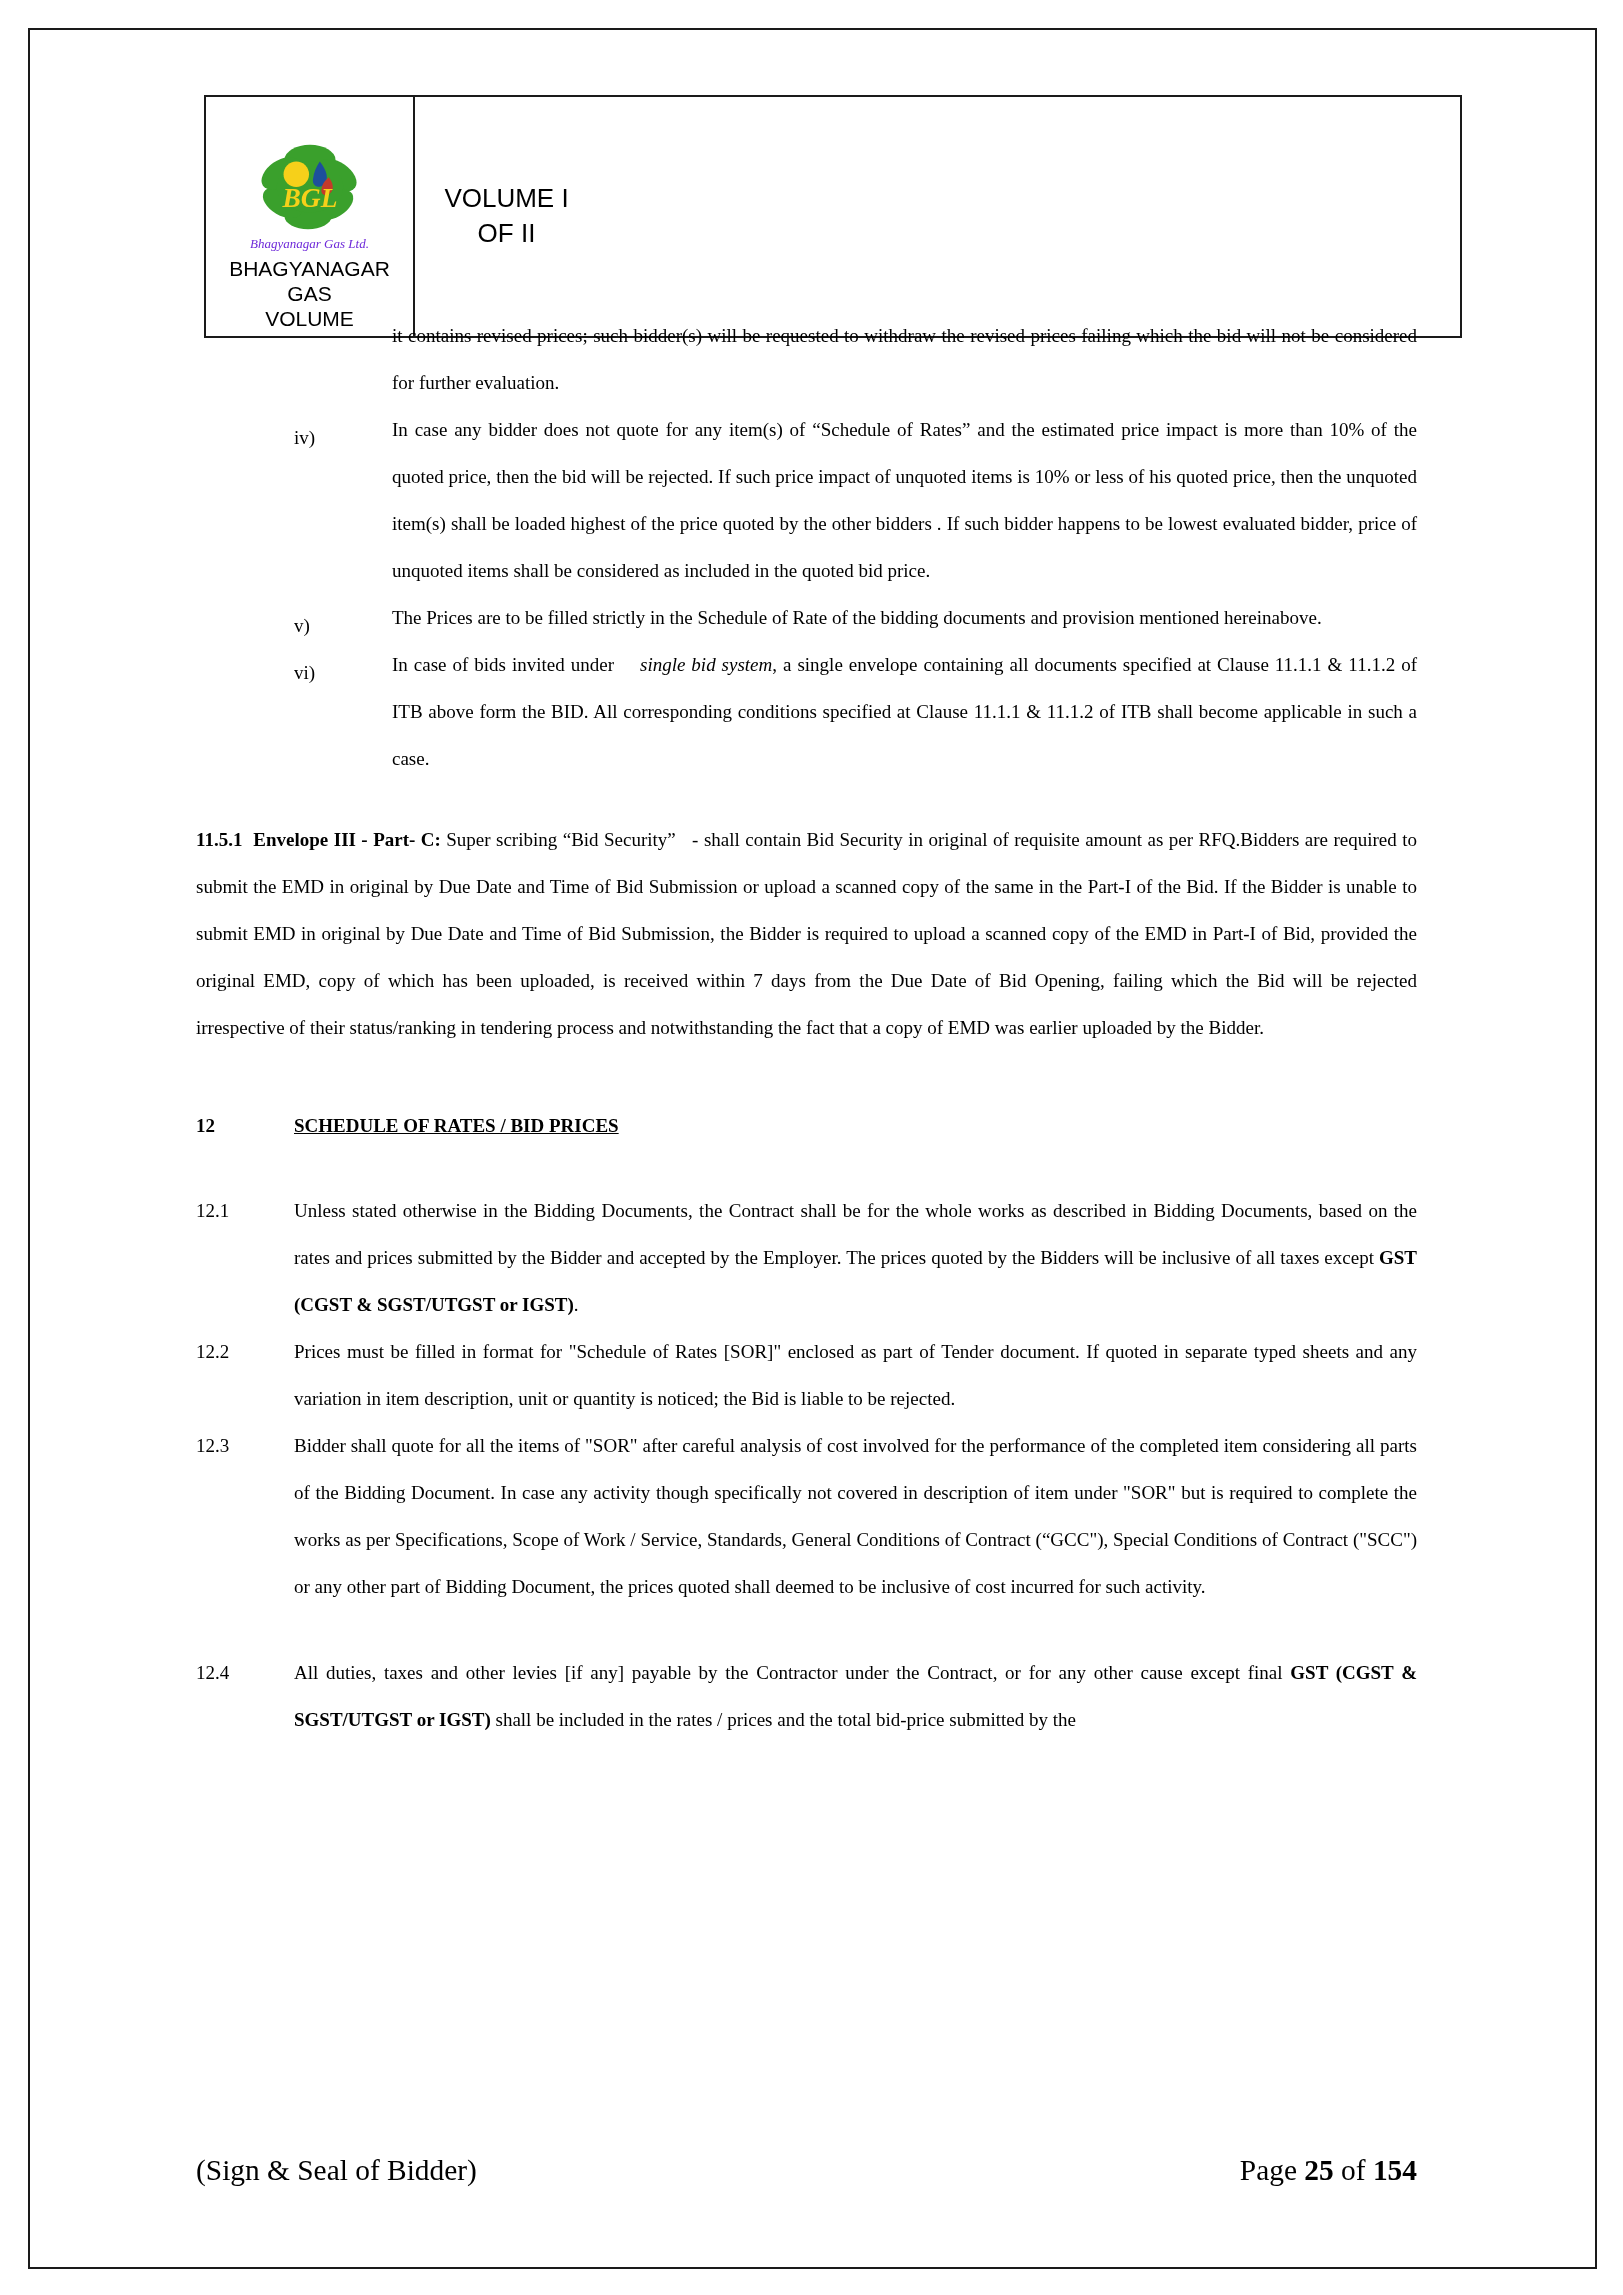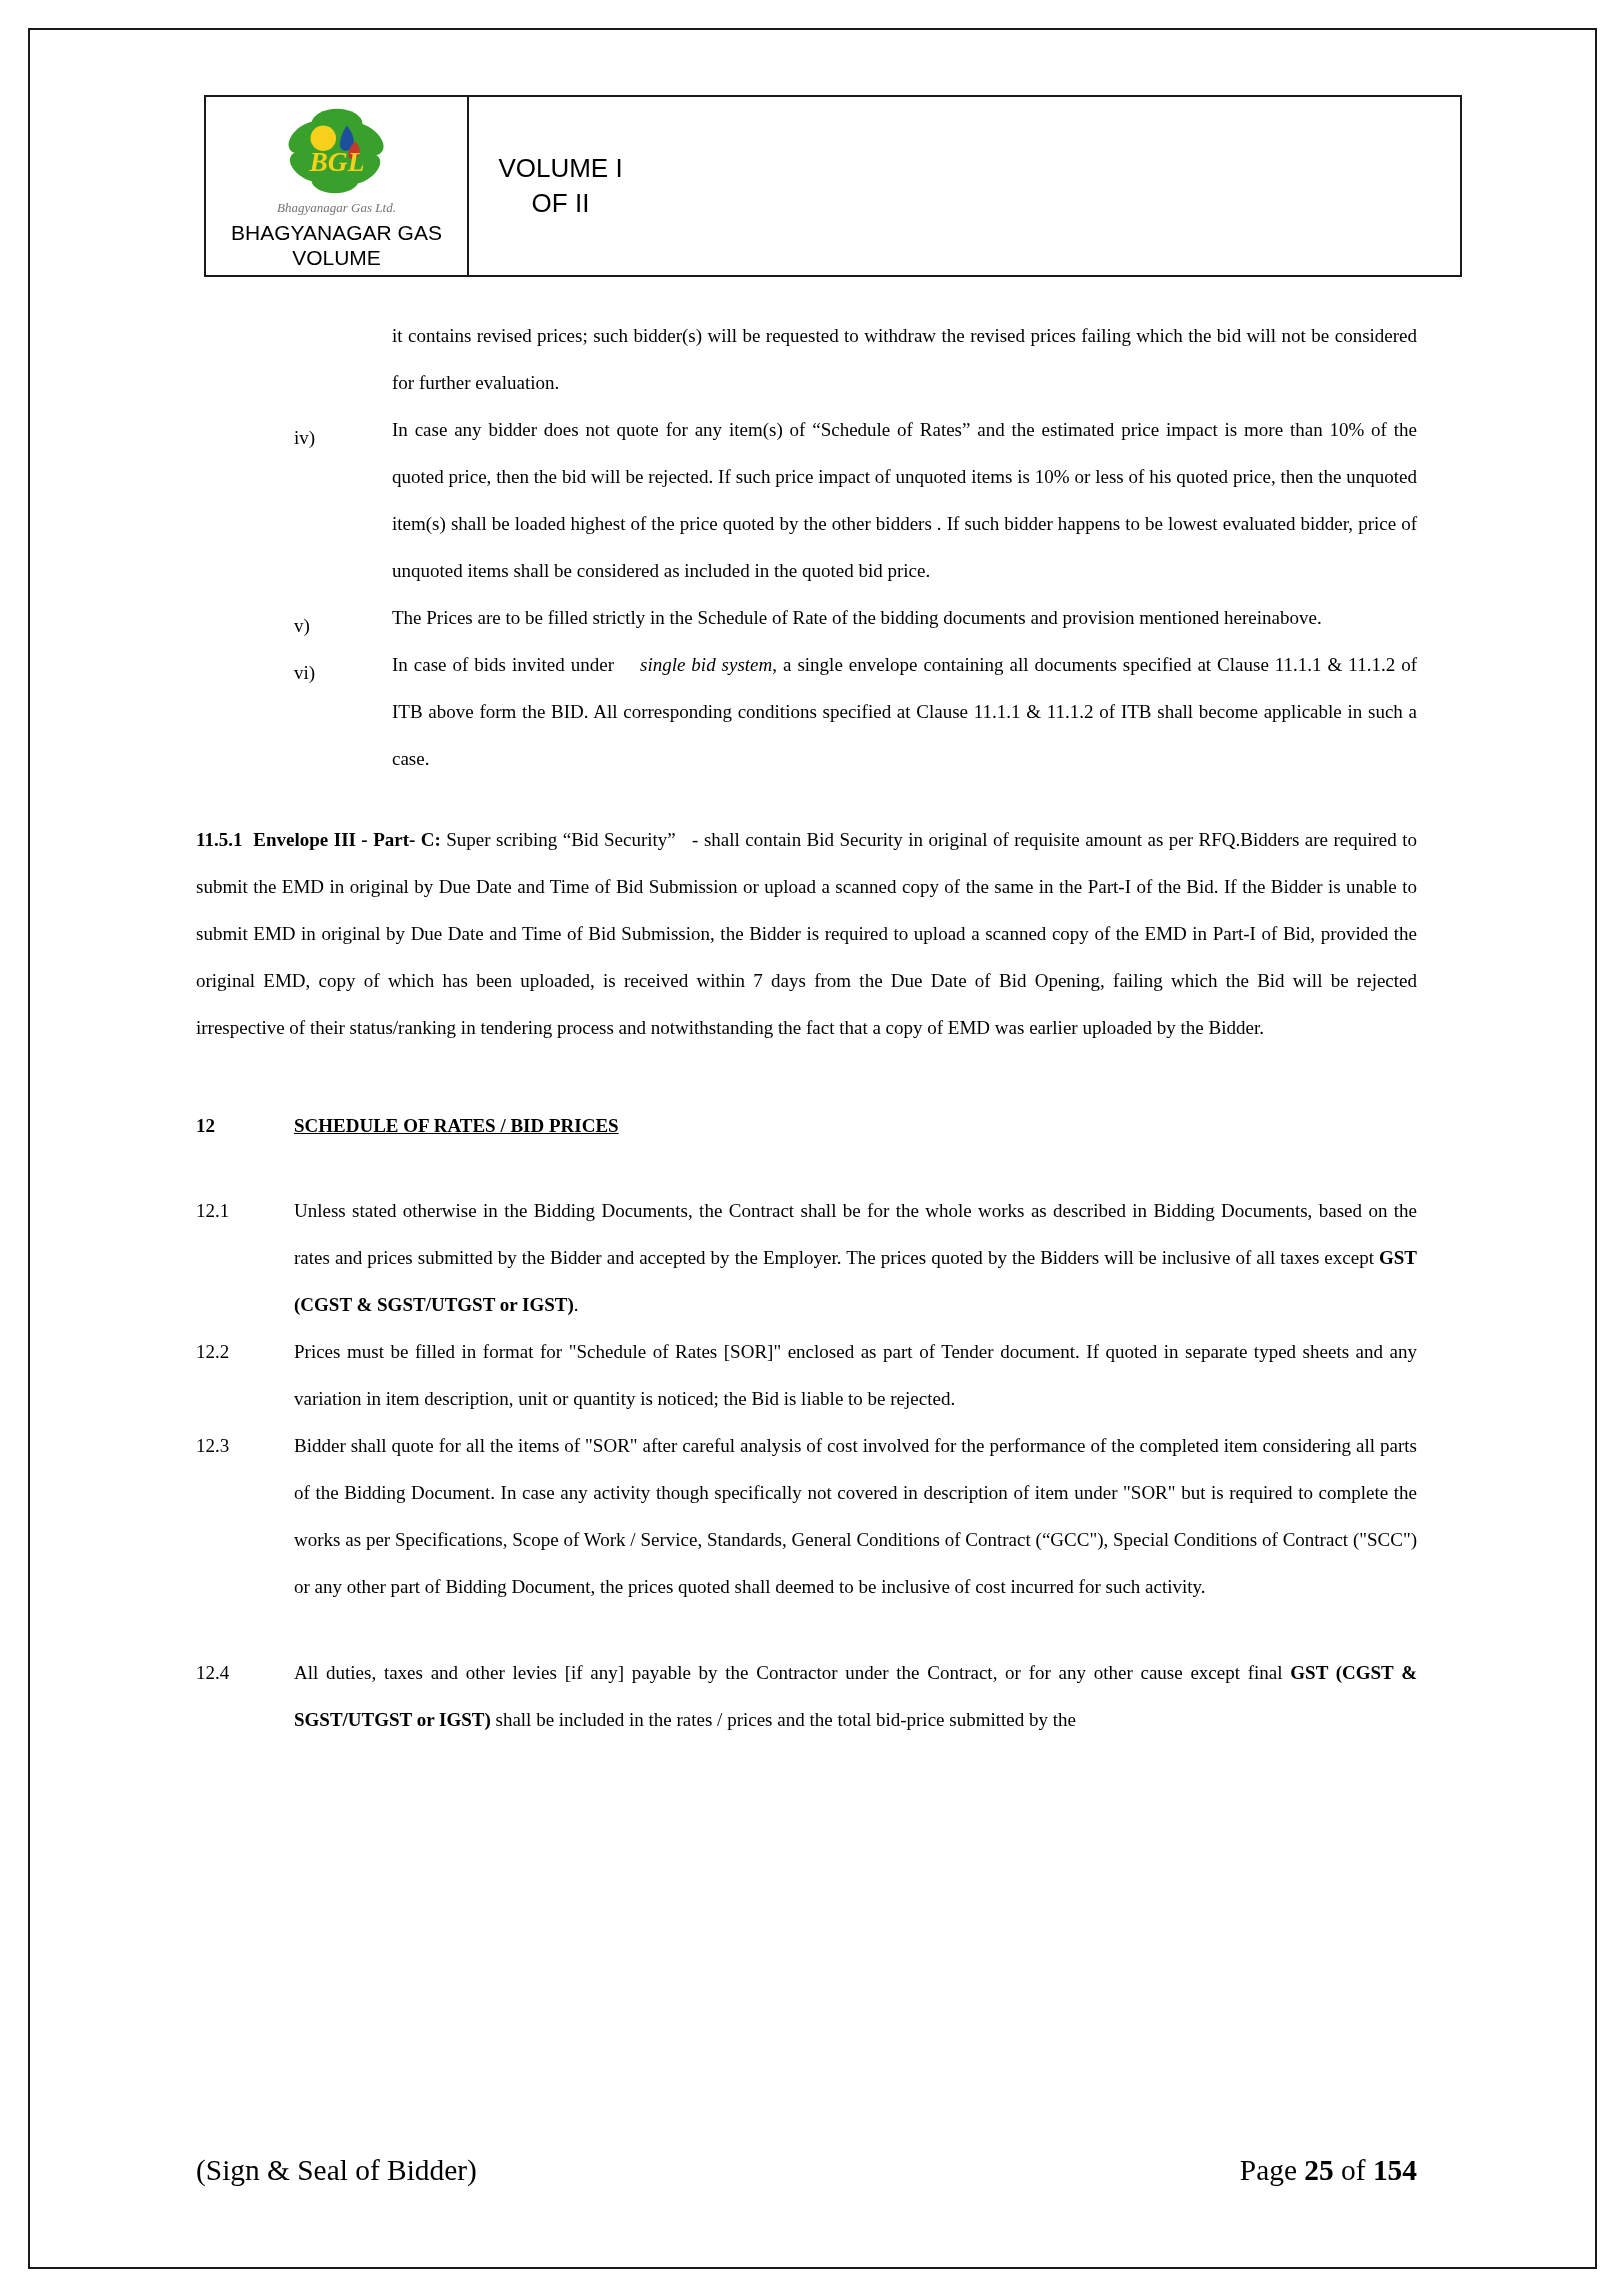--- a/index.html
+++ b/index.html
@@ -26,33 +26,34 @@
     width: 1258px;
     min-height: 174px;
     display: flex;
     border: 2px solid #1a1a1a;
     box-sizing: border-box;
     background: #fff;
   }
   .cell { box-sizing: border-box; }
   .cell + .cell { border-left: 2px solid #1a1a1a; }
   .logo-cell {
-    width: 261px;
+    width: 207px;
     display: flex;
     flex-direction: column;
     align-items: center;
     justify-content: center;
     padding: 5.2px 3.9px;
+    margin-top: 36px;
   }
   .logo-svg { width: 124px; height: 98px; }
   .logo-svg text { font-family: "Liberation Serif", serif; }
   .logo-tagline {
     font-size: 13px;
     line-height: 15.7px;
-    color: #737373;
+    color: #6d28d9;
     font-style: italic;
     font-family: "Liberation Serif", serif;
     white-space: nowrap;
   }
   .logo-company {
     margin-top: 3.9px;
     font-family: "Liberation Sans", sans-serif;
     font-size: 21px;
     line-height: 25px;
     text-align: center;

